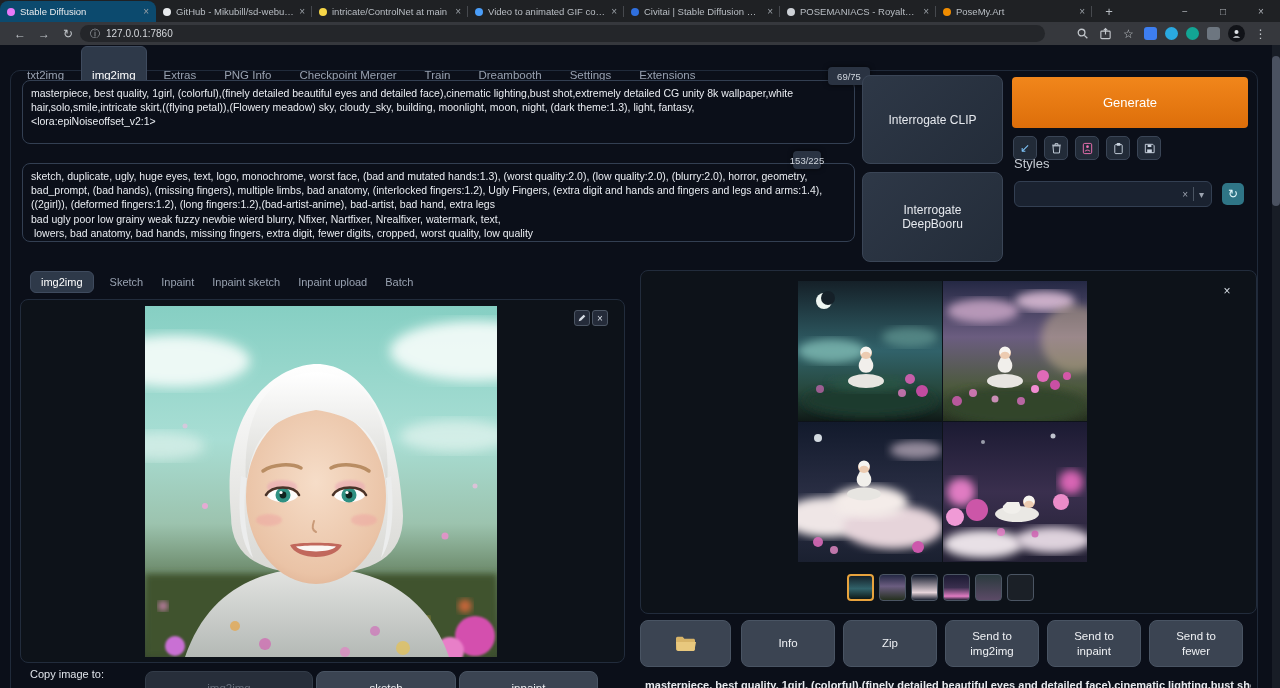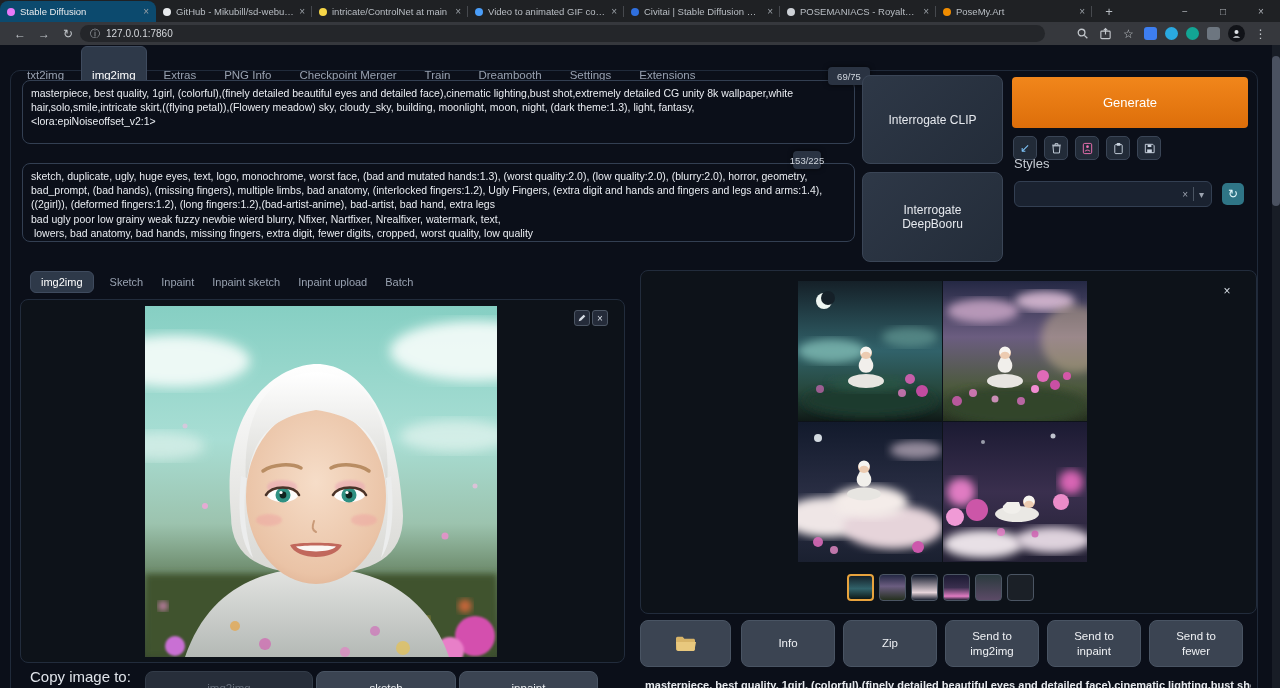--- a/index.html
+++ b/index.html
@@ -59,21 +59,21 @@
        color:#e6fbff;font-size:12px;display:flex;align-items:center;justify-content:center;cursor:pointer}
   #subtabs{position:absolute;left:30px;top:271px;display:flex;align-items:center;gap:14px}
   .subtab{font-size:11px;color:#98a1b0;padding:4px 2px;cursor:pointer;white-space:nowrap}
   .subtab.sel{background:#2e3949;border:1px solid #3f4b5e;border-radius:6px;color:#fff;padding:4px 10px}
   .framebox{position:absolute;border:1px solid #222c3c;border-radius:8px;background:#0d1219}
   .mini-btn{position:absolute;width:16px;height:16px;background:rgba(38,46,60,.92);border:1px solid #4b5563;border-radius:3px;
        display:flex;align-items:center;justify-content:center;color:#d7dde5;font-size:10px;cursor:pointer;box-sizing:border-box}
   .gray-btn{position:absolute;background:#3b4452;border:1px solid #495463;border-radius:8px;color:#eef0f3;
        display:flex;align-items:center;justify-content:center;text-align:center;font-size:11.5px;line-height:1.25;cursor:pointer;box-sizing:border-box}
   .gray-btn.disabled{background:#272e3a;color:#68707d;border-color:#333c49}
-  #copy-label{position:absolute;left:30px;top:668px;font-size:15px;color:#dfe3e9}
+  #copy-label{position:absolute;left:30px;top:668px;font-size:11px;color:#dfe3e9}
   .gimg{position:absolute;width:144px;height:140px;overflow:hidden;cursor:pointer}
   .thumb{position:absolute;top:574px;width:27px;height:27px;border-radius:4px;border:1px solid #4b5563;cursor:pointer;box-sizing:border-box}
   .thumb.sel{border:2px solid #e8a33d}
   #info-text{position:absolute;left:645px;top:679px;width:606px;font-size:11px;font-weight:700;color:#e8ebef;
        white-space:nowrap;overflow:hidden}
   svg{display:block}
 </style>
 </head>
 <body>
 

